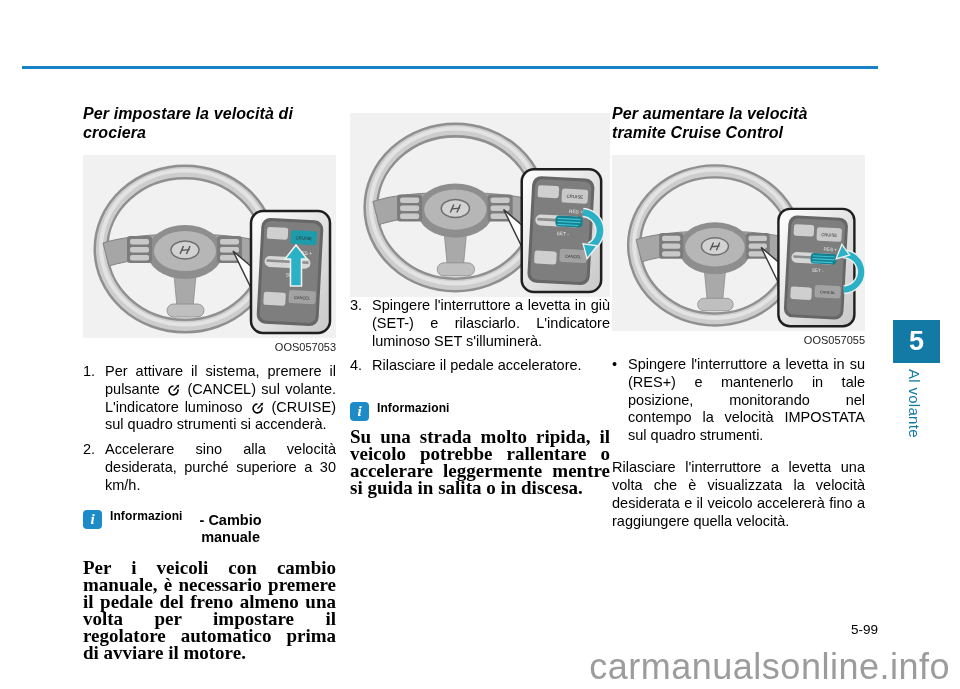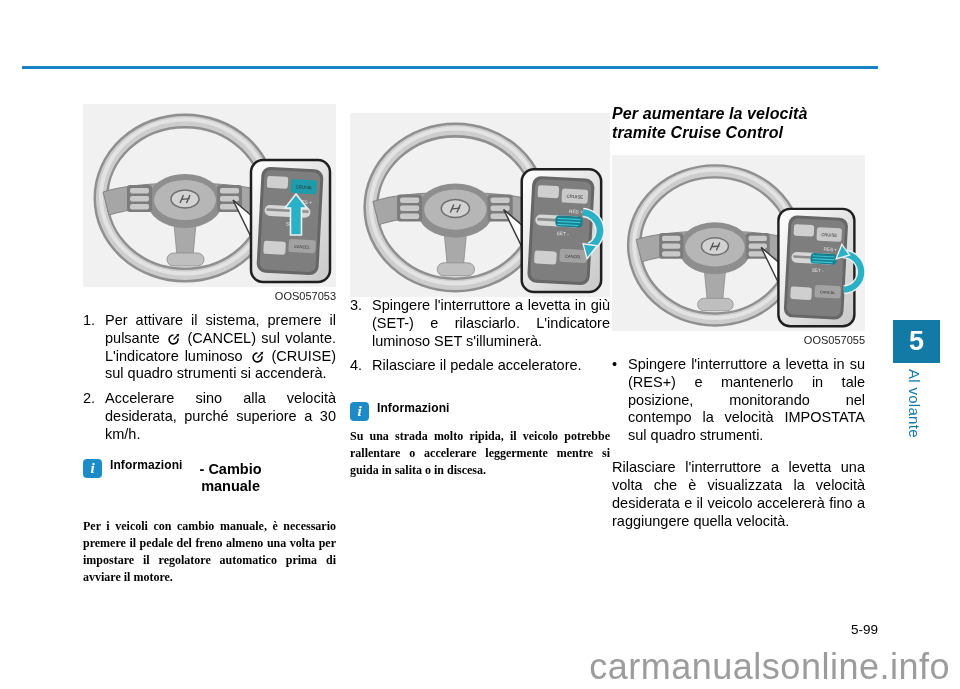--- a/index.html
+++ b/index.html
@@ -37,24 +37,24 @@
 
   .info-head{display:flex;align-items:flex-start;margin:14px 0 7px 0;}
   .info-badge{
     width:19px;height:19px;flex:none;background:#1e8bc9;border-radius:4px;
     color:#fff;font-family:"Liberation Serif",serif;font-style:italic;font-weight:bold;
     font-size:15px;line-height:19px;text-align:center;margin:1px 8px 0 0;
   }
   .info-title{font-size:12px;font-weight:bold;letter-spacing:0.1px;}
   .info-suffix{
     font-size:14.5px;font-weight:bold;width:86px;line-height:17px;
-    margin:3px 0 16px 5px;text-align:center;
+    margin:3px 0 6px 5px;text-align:center;
   }
   .info-body{
-    font-family:"Liberation Serif",serif;font-weight:bold;font-size:12px;
+    font-family:"Liberation Serif",serif;font-weight:bold;font-size:19px;
     line-height:17px;text-align:justify;margin:0;
   }
 
   .gauge-icon{vertical-align:-2px;margin:0 2px;}
 
   .chapter-tab{
     position:absolute;left:893px;top:320px;width:47px;height:43px;background:#1379a5;
     color:#fff;font-size:27px;font-weight:bold;display:flex;align-items:center;justify-content:center;
   }
   .chapter-title{
@@ -74,20 +74,21 @@
   .fig[data-variant="set"] .lever-teal{display:inline;}
   .fig[data-variant="res"] .arrow-curve-up{display:inline;}
   .fig[data-variant="res"] .lever-teal{display:inline;}
 </style>
 </head>
 <body>
 
 <div class="top-rule"></div>
 
 <div class="col col-left">
+  <h2 class="section-heading">Per impostare la velocità di crociera</h2>
   <div class="fig" style="height:183px" data-variant="cruise">
   <svg viewBox="0 0 253 183" preserveAspectRatio="xMidYMid meet">
     <defs>
       <linearGradient id="g-call" x1="0" y1="0" x2="1" y2="1">
         <stop offset="0" stop-color="#ffffff"></stop>
             <stop offset="1" stop-color="#c8c8c8"></stop>
       </linearGradient>
     </defs>
 
     <ellipse cx="102" cy="94" rx="84" ry="77" fill="none" stroke="#8f8f8f" stroke-width="15"></ellipse>

